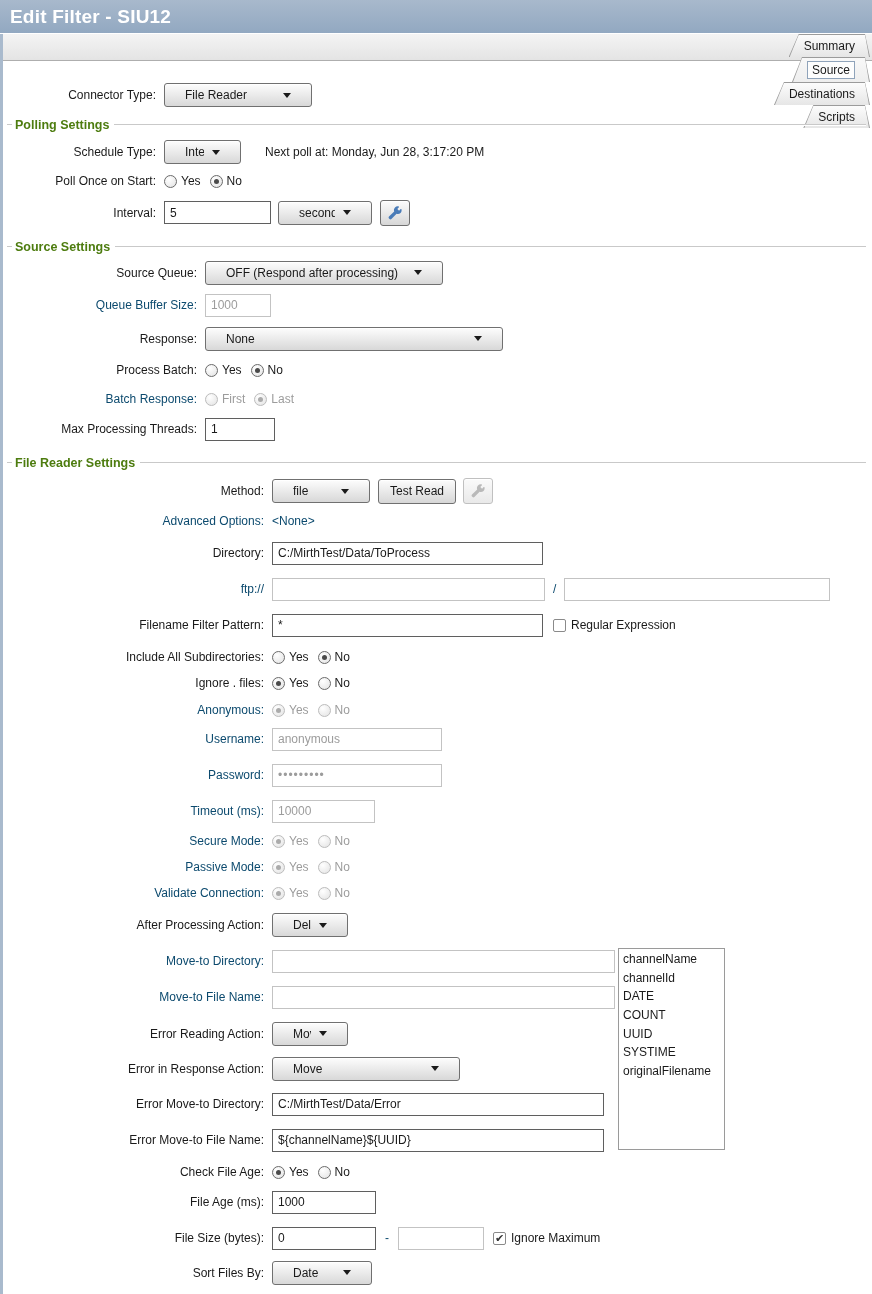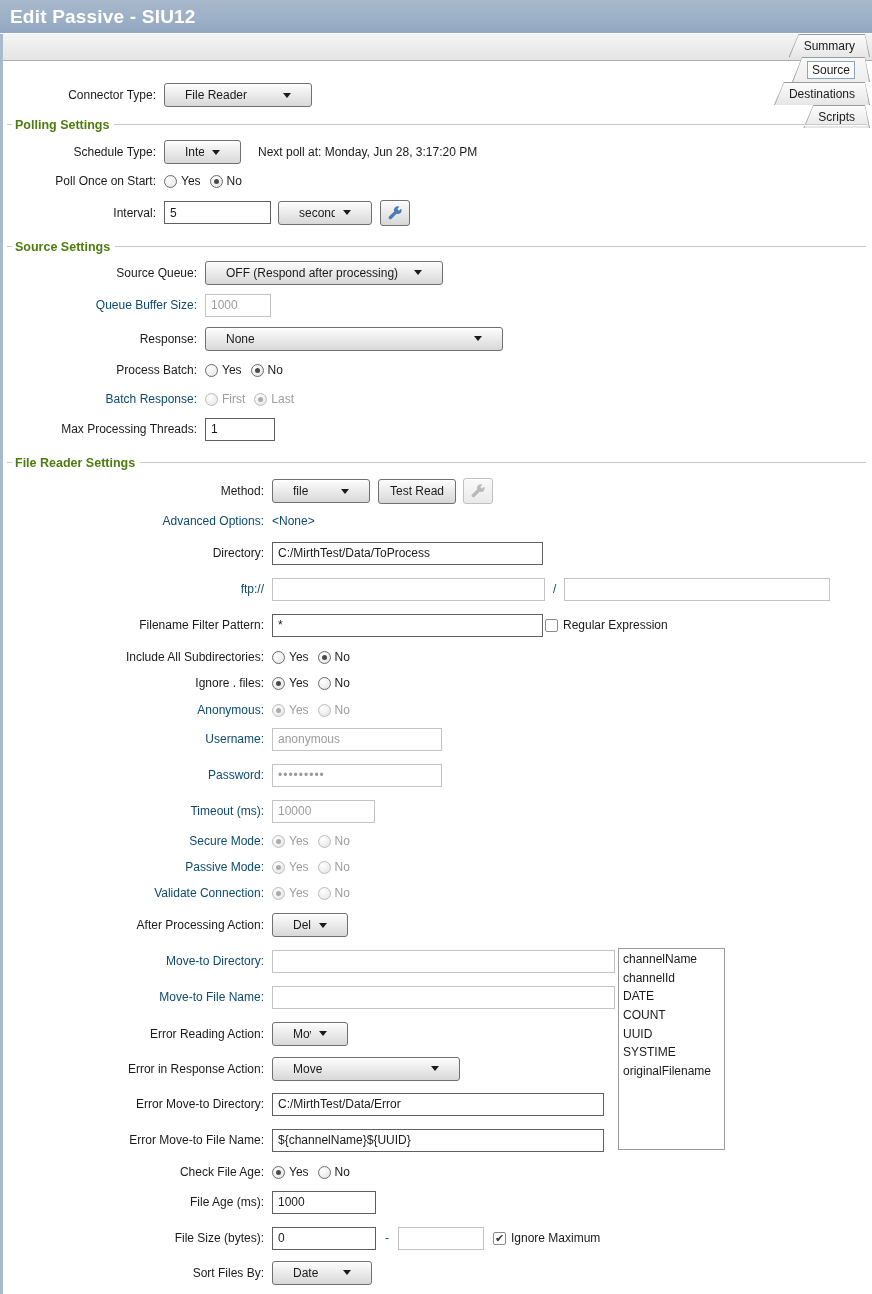--- a/index.html
+++ b/index.html
@@ -34,21 +34,21 @@
   .gtitle { font-weight:bold; color:#4d7c0f; font-size:12.5px; margin:0 5px 0 3px; white-space:nowrap; }
   .gline { flex:1; height:1px; background:#c9c9c9; box-shadow:0 1px 0 #fff; }
 
   
   .row { position:absolute; left:8px; display:flex; align-items:center; height:26px; white-space:nowrap; }
   .lbl { text-align:right; margin-right:8px; flex:none; }
   .rtop  .lbl { width:148px; }
   .rsrc  .lbl { width:189px; }
   .rfile .lbl { width:256px; }
   .dis .lbl, .dislbl { color:#0c4a6e; }
-  .plain { margin-left:17px; }
+  .plain { margin-left:24px; }
 
   
   .tf { height:23px; border:1px solid #5f5f5f; background:#fff; padding:1px 5px;
         display:flex; align-items:center; overflow:hidden; flex:none; }
   .tf.dis { border:1px solid #c3c3c3; color:#9c9c9c; }
 
   .combo { height:24px; border:1px solid #707070; border-radius:3px;
            background:linear-gradient(#fdfdfd,#d8d8d8); box-shadow:inset 0 1px 0 #fff;
            display:flex; align-items:center; padding:0 20px; flex:none; }
   .combo .ctext { flex:1; overflow:hidden; }
@@ -82,21 +82,21 @@
   .listbox { position:absolute; left:618px; top:948px; width:107px; height:202px;
              border:1px solid #9a9a9a; background:#fff; padding:1px 4px; overflow:hidden; }
   .listbox .li { height:18.6px; display:flex; align-items:center; }
 
   svg.wrench { width:16px; height:16px; }
 </style>
 </head>
 <body>
 
 <div class="header">
-  <span class="htitle">Edit Passive - SIU12</span>
+  <span class="htitle">Edit Filter - SIU12</span>
 </div>
 
 <div class="tabbar">
   <div class="tabw">
       <div class="tab">
         <span>Summary</span>
       </div>
     </div>
   <div class="tabw selected">
       <div class="tab">
@@ -256,21 +256,21 @@
 <div class="row rfile dis" style="top:576px">
   <span class="lbl">ftp://</span>
   <div class="tf dis" style="width:273px"></div>
   <span class="dislbl" style="margin:0 8px">/</span>
   <div class="tf dis" style="width:266px"></div>
 </div>
 
 <div class="row rfile" style="top:612px">
   <span class="lbl">Filename Filter Pattern:</span>
   <div class="tf" style="width:271px">*</div>
-  <span class="cbwrap" style="margin-left:2px">
+  <span class="cbwrap" style="margin-left:10px">
     <span class="cb"></span>
     <span>Regular Expression</span>
   </span>
 </div>
 
 <div class="row rfile" style="top:646px;height:22px">
   <span class="lbl">Include All Subdirectories:</span>
   <span class="rgroup">
       <span class="rb"></span>
       <span class="rlbl">Yes</span>

